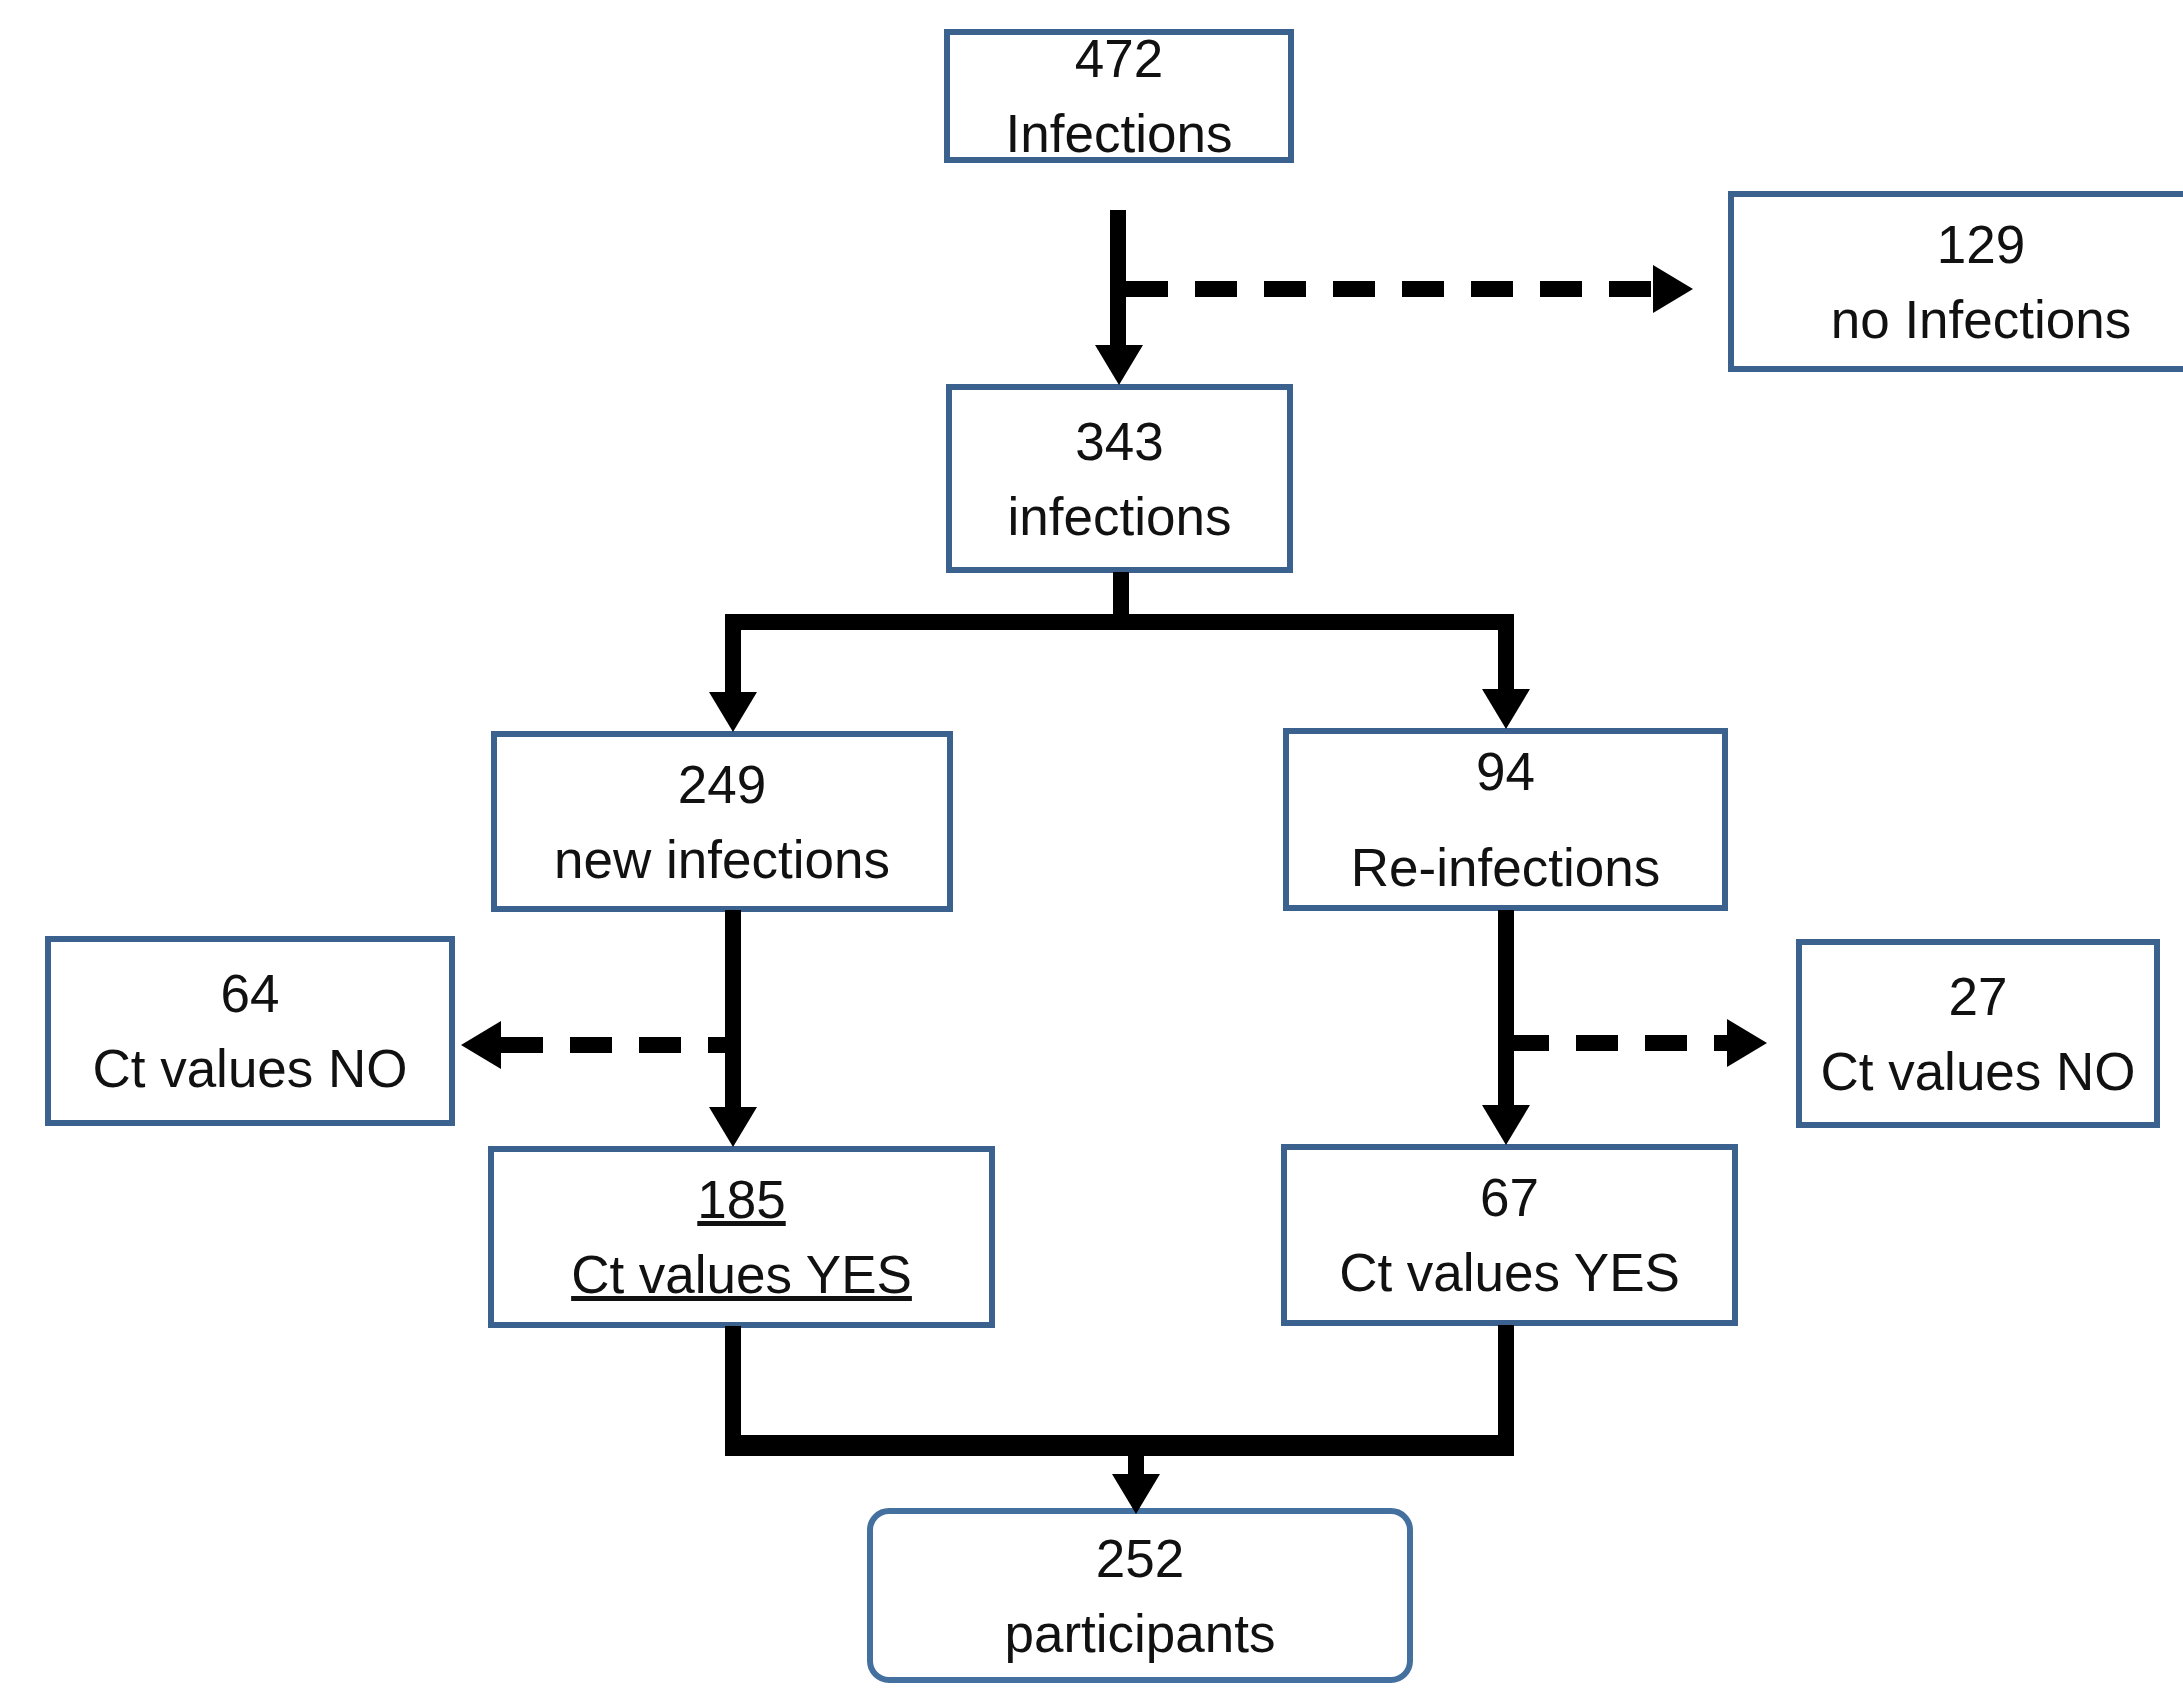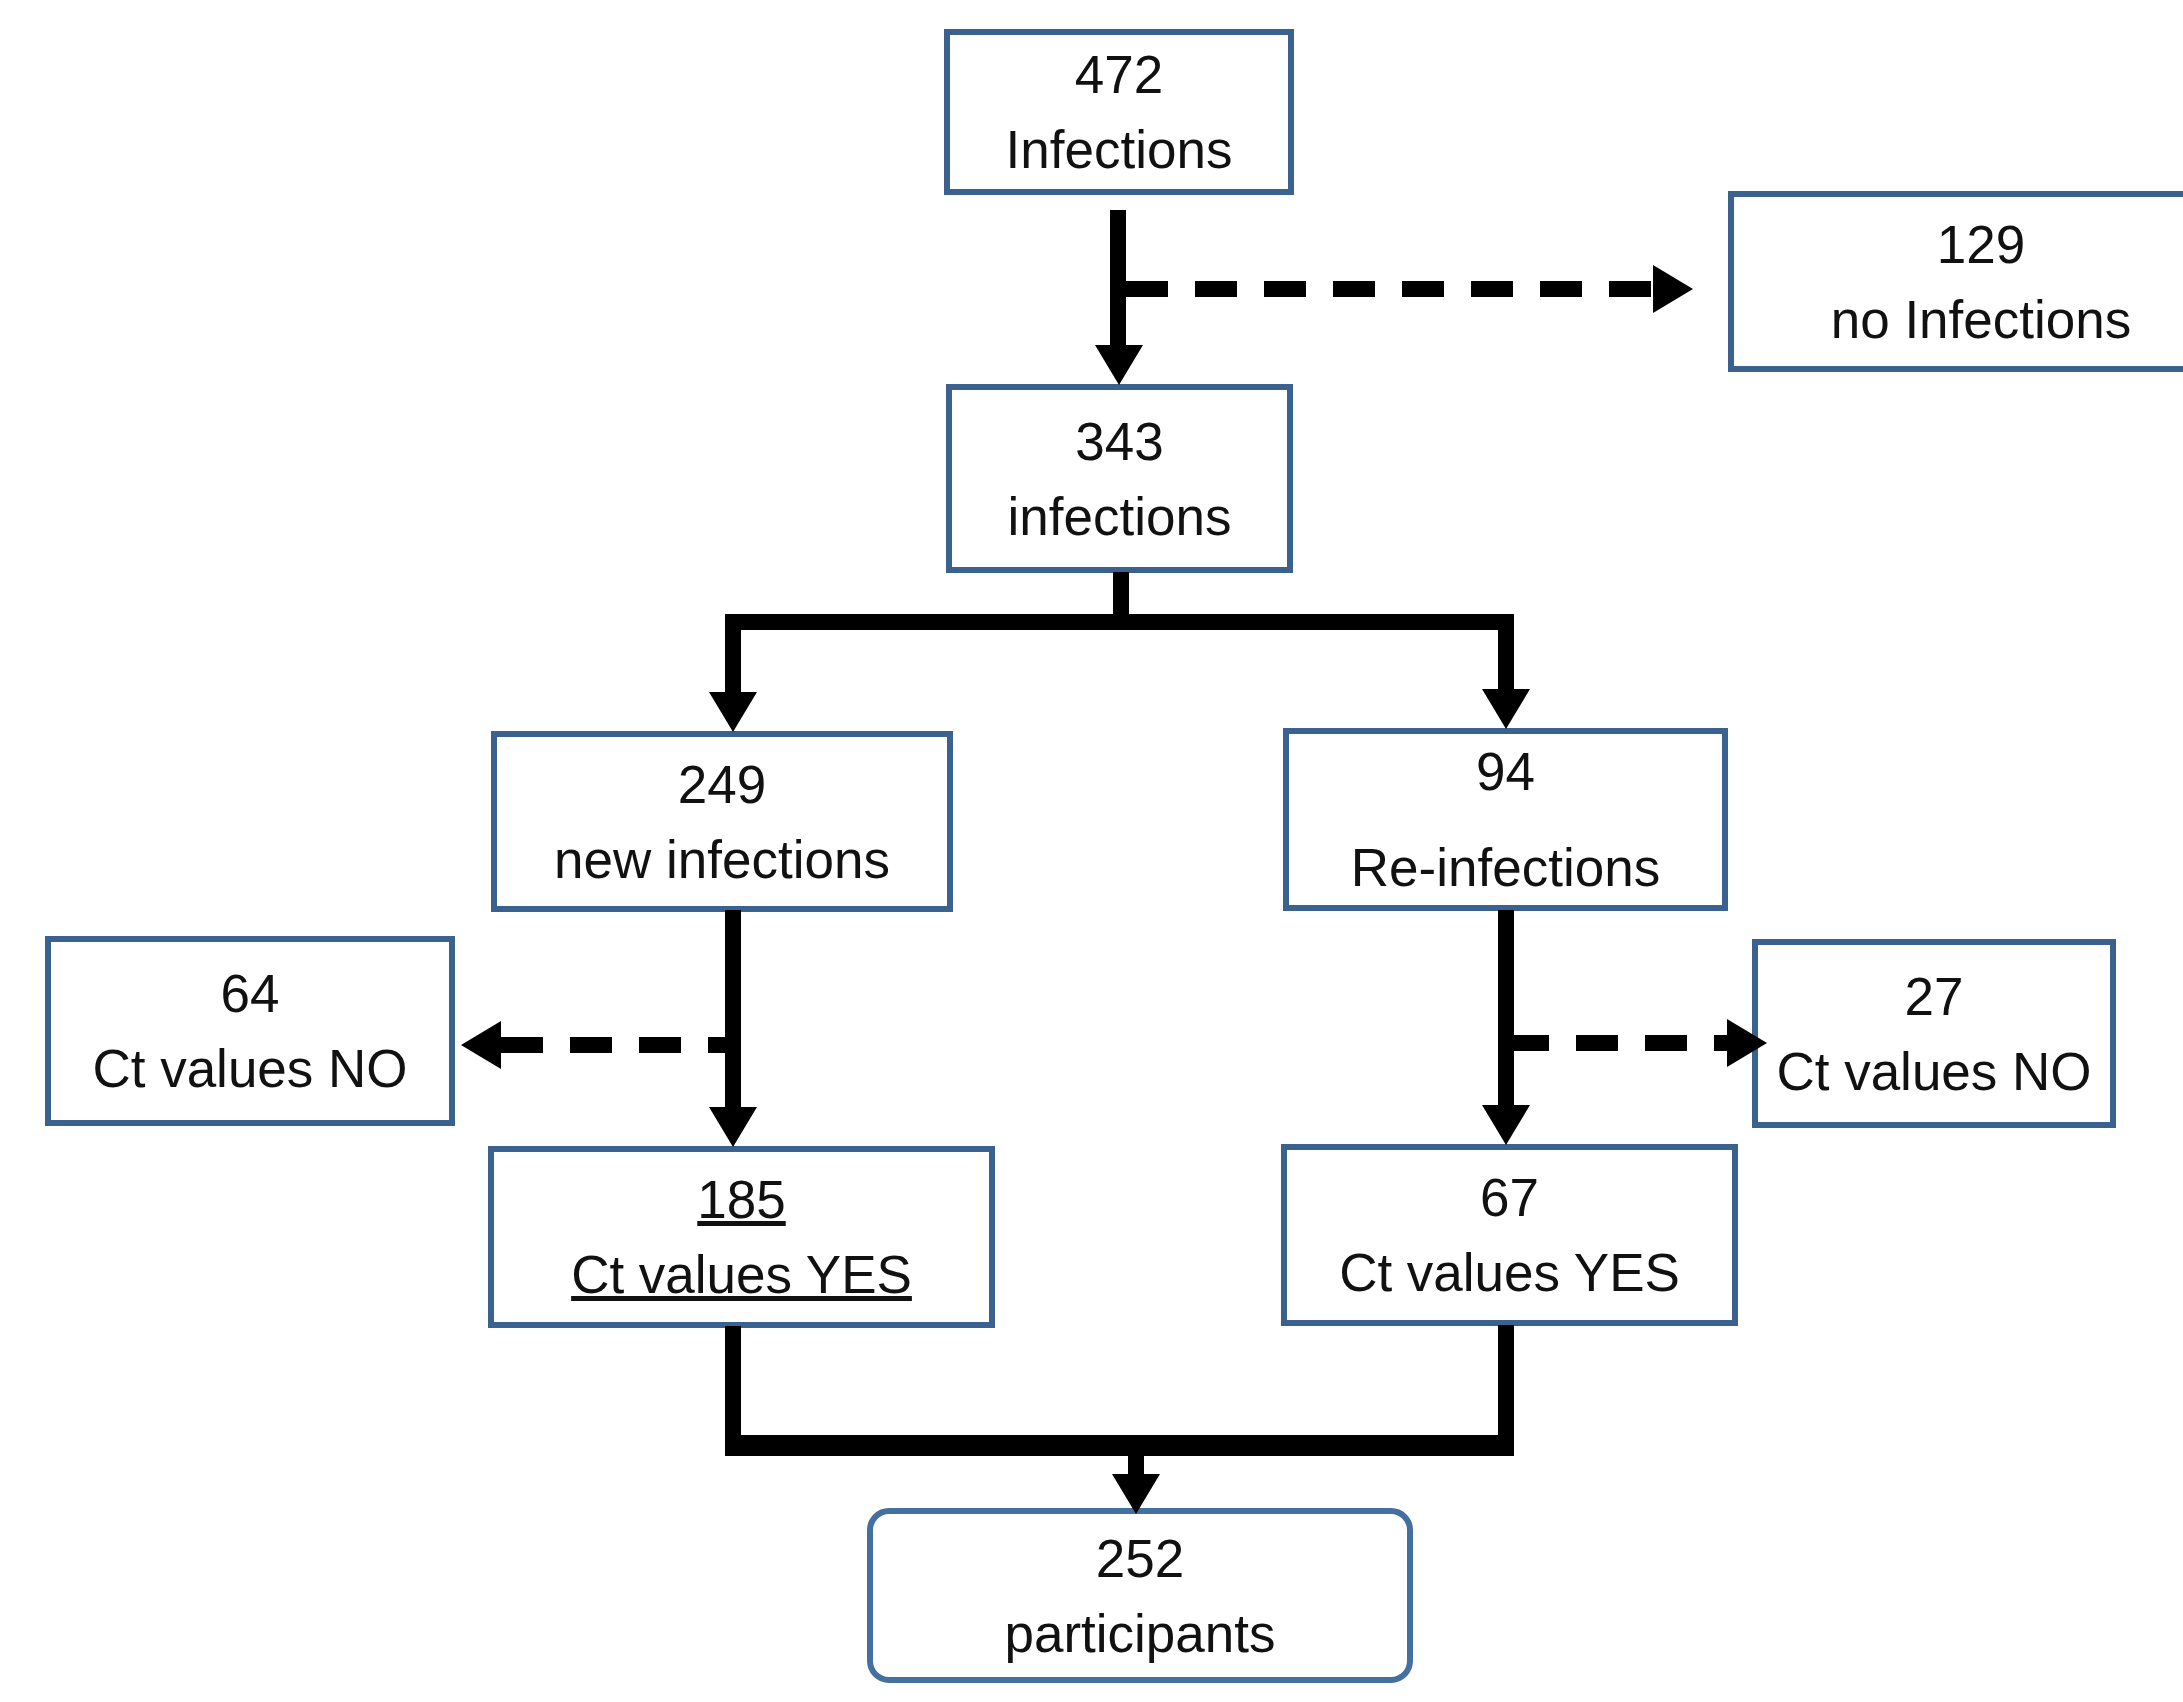--- a/index.html
+++ b/index.html
@@ -30,27 +30,27 @@
     flex-direction: column;
     align-items: center;
     justify-content: center;
     text-align: center;
   }
   .node .num, .node .lbl {
     font-size: 53px;
     line-height: 75px;
     white-space: nowrap;
   }
-  #n-residents      { left: 944px; top:   29px; width: 350px; height: 166px; }
+  #n-residents      { left: 944px; top:   29px; width: 350px; height: 134px; }
   #n-no-infections  { left: 1728px; top:  191px; width: 506px; height: 181px; }
   #n-infections     { left: 946px; top:  384px; width: 347px; height: 189px; }
   #n-new-infections { left:  491px; top: 731px; width: 462px; height: 181px; }
   #n-re-infections  { left: 1283px; top: 728px; width: 445px; height: 183px; justify-content: space-between; }
   #n-ct-no-left     { left:   45px; top: 936px; width: 410px; height: 190px; }
-  #n-ct-no-right    { left: 1752px; top: 939px; width: 364px; height: 189px; }
+  #n-ct-no-right    { left: 1796px; top: 939px; width: 364px; height: 189px; }
   #n-ct-yes-left    { left:  488px; top: 1146px; width: 507px; height: 182px; text-decoration: underline; }
   #n-ct-yes-right   { left: 1281px; top: 1144px; width: 457px; height: 182px; }
   #n-participants   { left: 867px; top: 1508px; width: 546px; height: 175px;
                       border-radius: 22px; border-color: var(--blue2); }
 
   
   .line { position: absolute; background: var(--ink); }
   .dash-h {
     position: absolute; height: 16px;
     background: repeating-linear-gradient(90deg,

